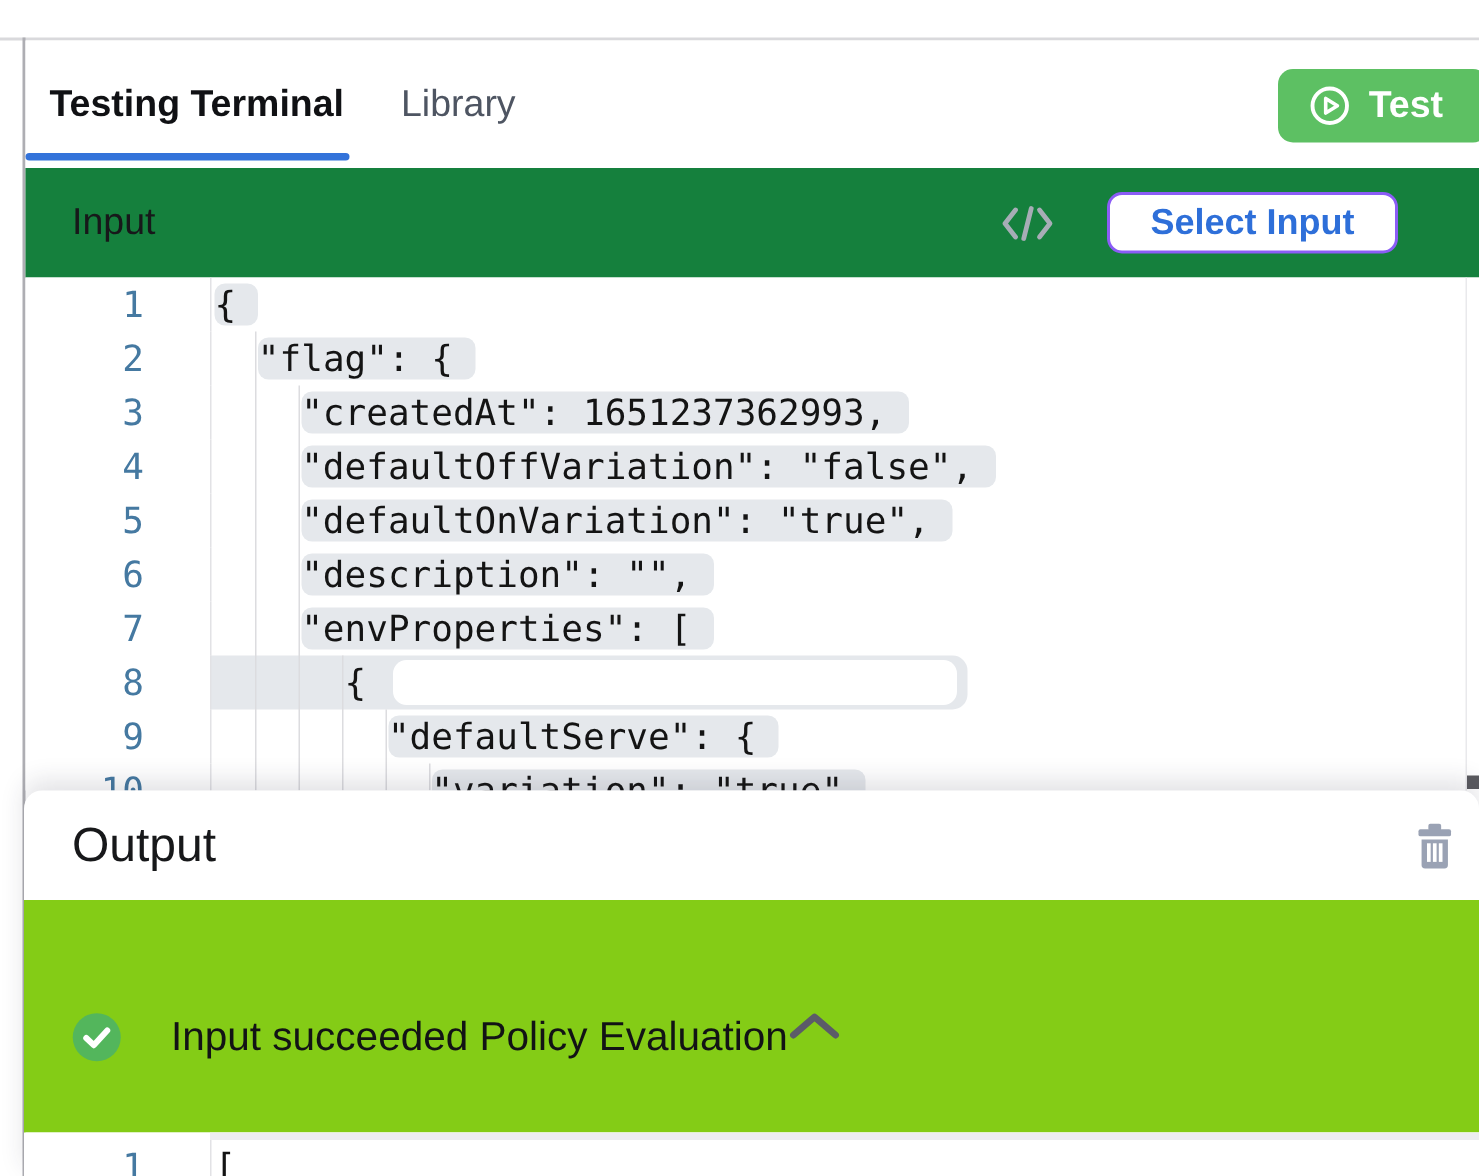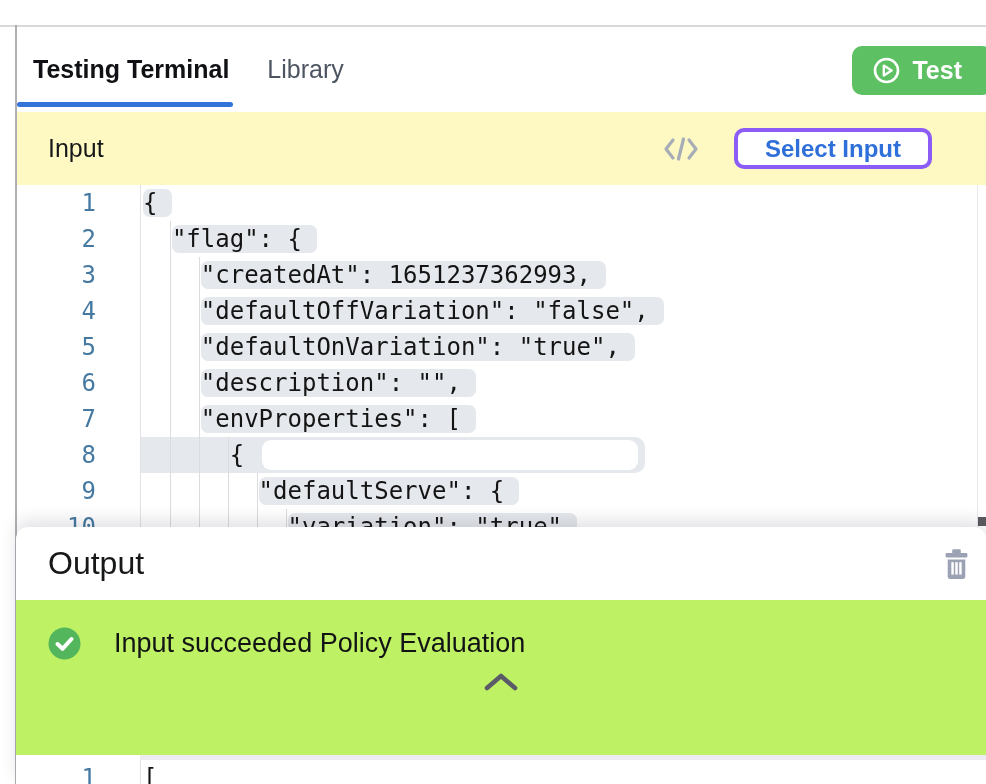--- a/index.html
+++ b/index.html
@@ -15,26 +15,26 @@
   .tab{position:relative;height:100%;display:flex;align-items:center;padding:0 4px 0 16px;cursor:pointer;}
   .tab.active{font-weight:700;font-size:25px;color:#101114;}
   .tab.inactive{font-weight:500;font-size:25px;color:#4e5562;margin-left:30px;padding:0 4px;}
   .tab.active::after{content:"";position:absolute;left:0;right:0;bottom:5px;height:5px;background:#3373da;border-radius:3px;}
 
   .test-btn{position:absolute;top:46px;right:-6px;height:49px;display:flex;align-items:center;gap:11px;
             background:#5dc063;color:#fff;font-weight:700;font-size:25px;border:none;
             border-radius:10px;padding:0 30px 0 20px;cursor:pointer;z-index:3;}
 
   
-  .input-header{position:absolute;left:17px;top:112px;right:0;height:73px;background:#fef9c3;
+  .input-header{position:absolute;left:17px;top:112px;right:0;height:73px;background:#15803d;
                 display:flex;align-items:center;padding-left:31px;box-sizing:border-box;z-index:2;}
   .input-title{font-size:25px;color:#17181a;}
   .input-header .spacer{flex:1;}
   .code-toggle{margin-right:35px;display:flex;align-items:center;cursor:pointer;}
-  .select-input-btn{margin-right:54px;height:41px;background:#ffffff;border:4px solid #8b5cf6;border-radius:10px;
+  .select-input-btn{margin-right:54px;height:41px;background:#ffffff;border:2px solid #8b5cf6;border-radius:10px;
                     color:#2e6fd9;font-weight:700;font-size:24px;padding:0 27px;cursor:pointer;
                     font-family:"Liberation Sans",sans-serif;}
 
   
   .editor{position:absolute;left:17px;right:0;background:#fff;overflow:hidden;}
   #input-editor{top:185px;height:342px;z-index:2;}
   .crow{display:flex;height:36px;line-height:36px;white-space:pre;position:relative;
         font-family:"DejaVu Sans Mono",monospace;font-size:24px;color:#141414;}
   .lnum{flex:0 0 79px;text-align:right;color:#4579a1;z-index:2;}
   .ldiv{flex:0 0 44px;border-right:1px solid #e2e2e5;margin-right:2px;z-index:2;}
@@ -56,21 +56,21 @@
   .scroll-track{position:absolute;right:8px;top:185px;height:342px;width:1px;background:#e9e9ec;z-index:3;}
   .scroll-thumb{position:absolute;right:0;top:517px;height:9px;width:8px;background:#5a5a5f;z-index:4;}
 
   
   .output-panel{position:absolute;left:16px;right:0;top:527px;bottom:0;background:#fff;
                 border-radius:12px 12px 0 0;box-shadow:0 -7px 16px rgba(40,40,60,.13);z-index:5;}
   .output-header{height:73px;display:flex;align-items:center;padding:0 12px 0 32px;box-sizing:border-box;}
   .output-title{font-size:32px;color:#17181a;flex:1;}
   .trash-btn{background:none;border:none;padding:2px;cursor:pointer;}
 
-  .banner{height:155px;background:#bef264;display:flex;flex-direction:column;box-sizing:border-box;}
+  .banner{height:155px;background:#84cc16;display:flex;flex-direction:row;box-sizing:border-box;}
   .banner-row{display:flex;align-items:center;margin:27px 0 0 32px;gap:33px;}
   .banner-text{font-size:27px;color:#121315;}
   .banner-chevron{align-self:center;margin-top:12px;background:none;border:none;cursor:pointer;padding:0;line-height:0;}
 
   #output-editor{position:absolute;left:1px;right:0;top:228px;height:29px;background:#fff;overflow:hidden;}
   .out-strip{position:absolute;left:123px;right:0;top:0;height:5px;background:#ededf1;z-index:3;}
   #output-editor .rows{margin-top:5px;}
 </style>
 </head>
 <body>

